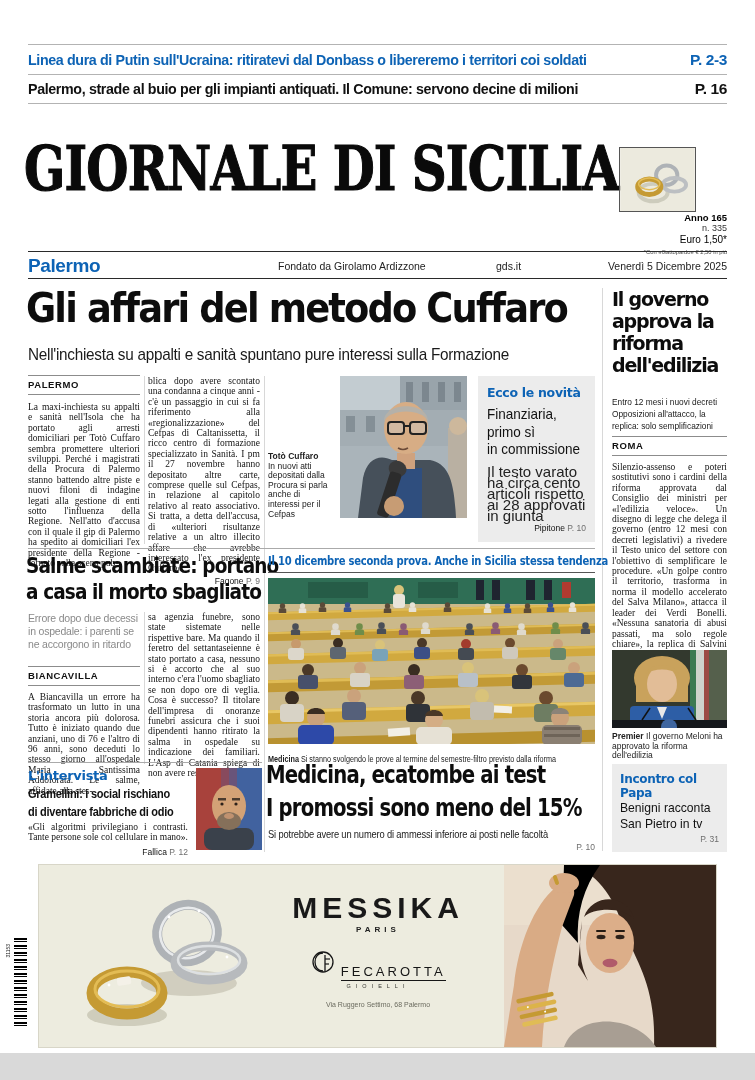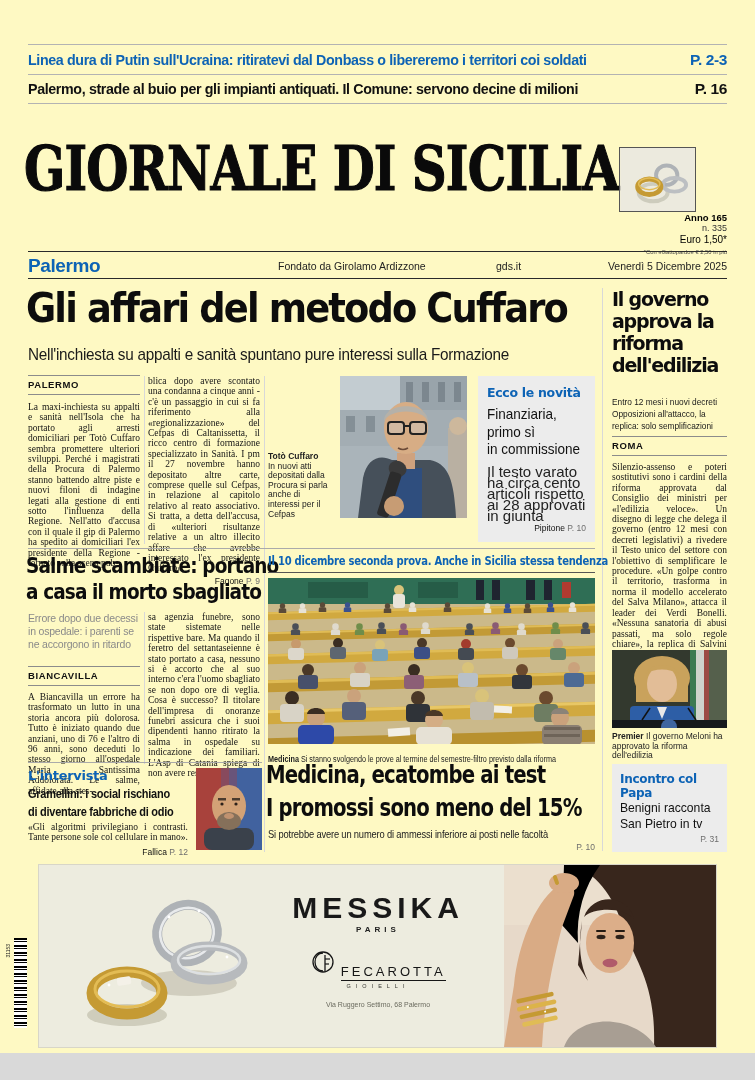--- a/index.html
+++ b/index.html
@@ -1,18 +1,18 @@
 <!DOCTYPE html>
 <html lang="it"><head>
 <meta charset="utf-8">
 <style>
   :root{ --accent:#0d63b5; --boxbg:#ececec; --adbg:#edecdf; }
   *{margin:0;padding:0;box-sizing:border-box}
   body{background:#777;font-family:"Liberation Sans",sans-serif}
-  .page{position:relative;width:755px;height:1080px;background:#fef9c3;margin:0 auto;overflow:hidden}
+  .page{position:relative;width:755px;height:1080px;background:#ffffff;margin:0 auto;overflow:hidden}
   .abs{position:absolute}
   .fit{display:inline-block;white-space:nowrap;transform-origin:0 0}
   .sx78{transform:scaleX(.78)} .sx80{transform:scaleX(.80)} .sx82{transform:scaleX(.82)}
   .sx85{transform:scaleX(.85)} .sx88{transform:scaleX(.88)} .sx90{transform:scaleX(.90)}
   .sx92{transform:scaleX(.92)}
   .serif{font-family:"Liberation Serif",serif;font-size:9.5px;line-height:10.4px;text-align:justify;color:#141414}
   .hsans{font-family:"DejaVu Sans","Liberation Sans",sans-serif;font-weight:700;color:#0d0d0d}
   .kick{font-family:"DejaVu Sans","Liberation Sans",sans-serif;font-weight:700;color:var(--accent)}
   .seclabel{font-family:"Liberation Sans",sans-serif;font-weight:700;font-size:9.5px;letter-spacing:.6px;
             color:#111;border-top:1px solid #8c8c8c;border-bottom:1px solid #8c8c8c;padding:3px 0 4px}

